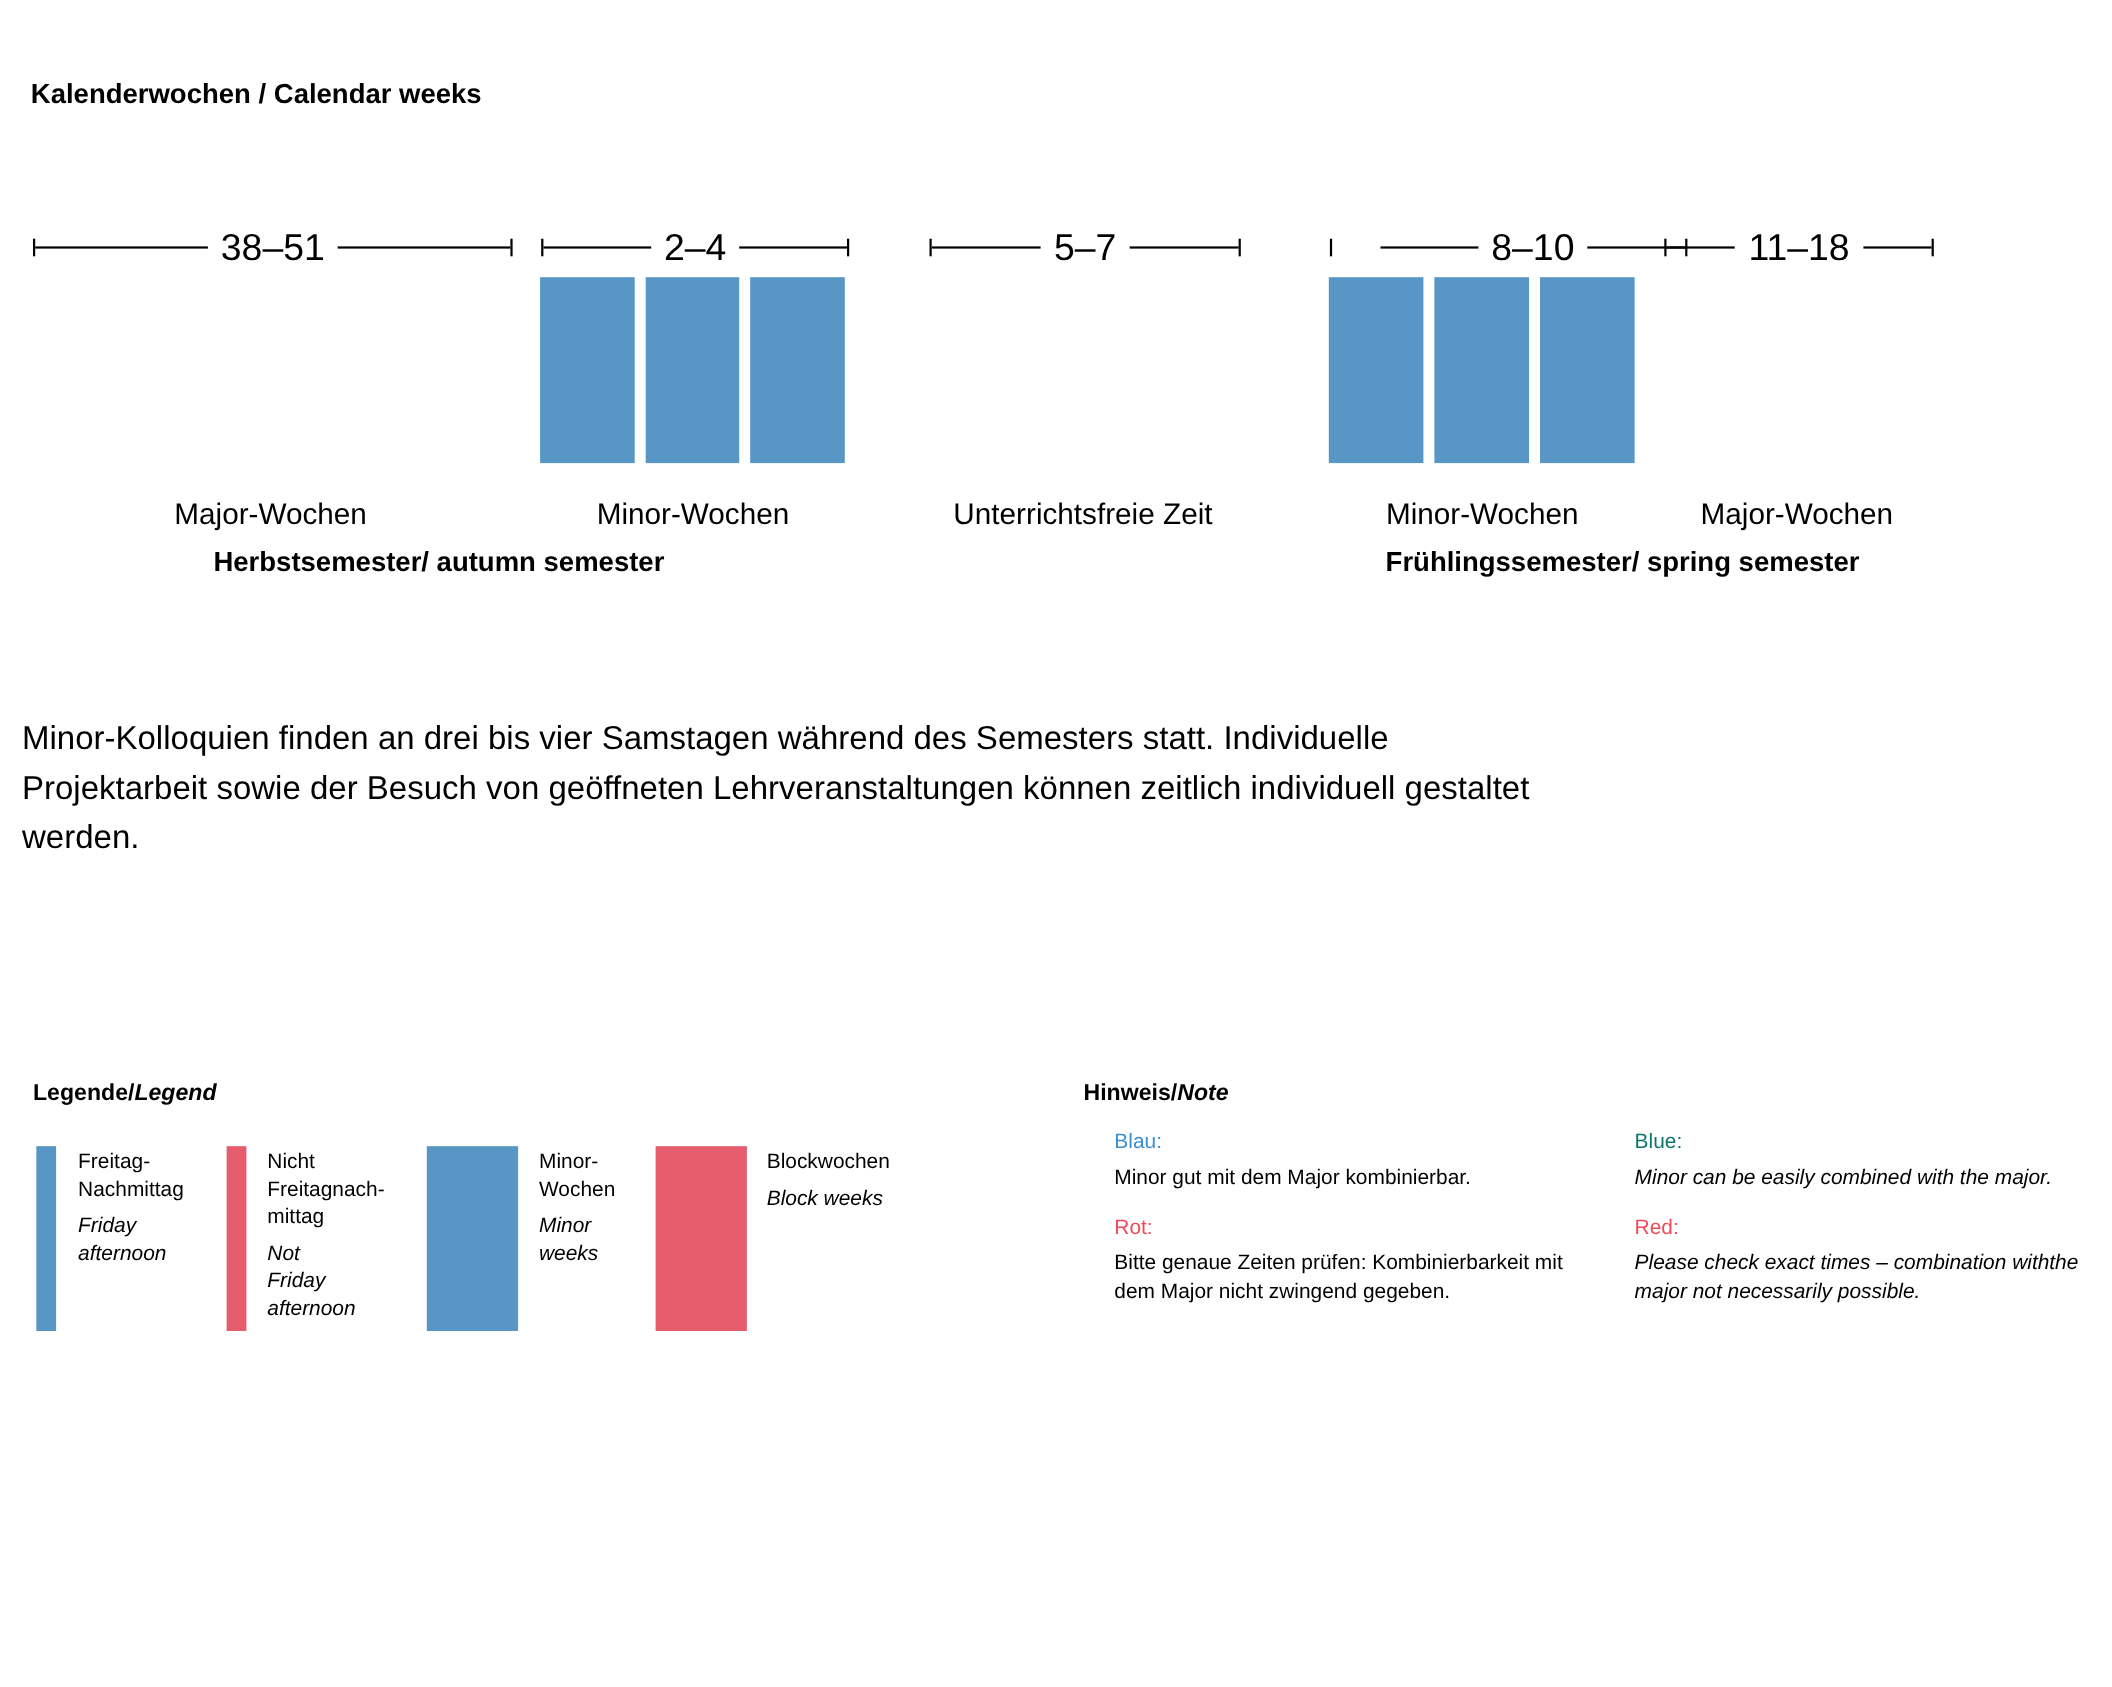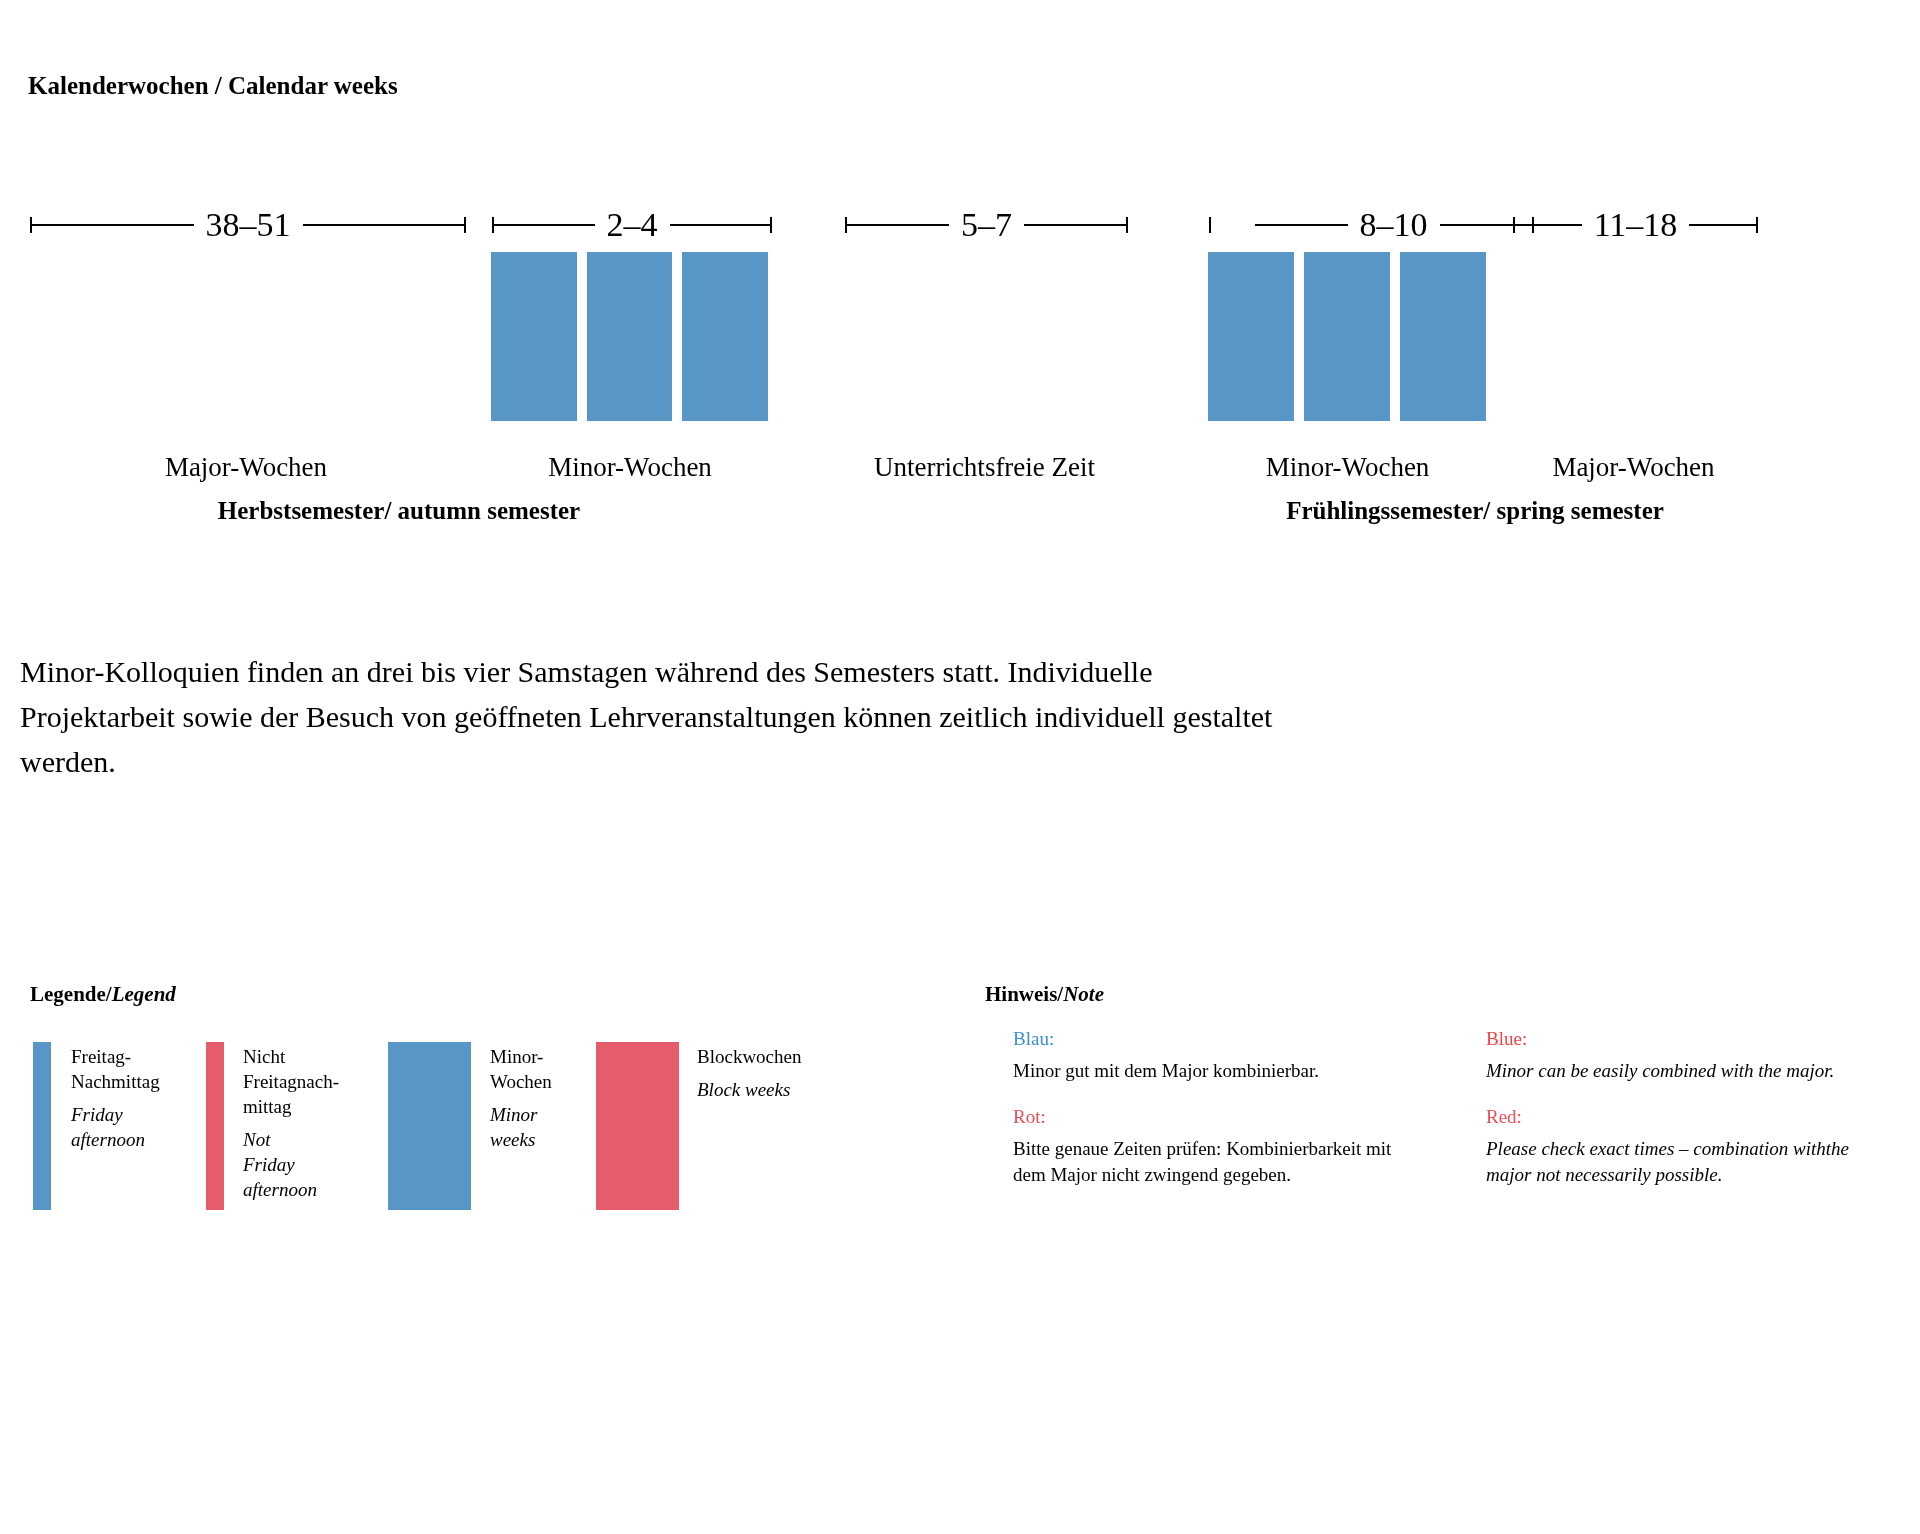--- a/index.html
+++ b/index.html
@@ -2,21 +2,21 @@
 <html><head>
 <meta charset="utf-8">
 <style>
   html, body { margin: 0; padding: 0; background: #ffffff; }
   .page {
     position: relative;
     width: 1920px;
     height: 1534px;
     background: #ffffff;
     overflow: hidden;
-    font-family: Liberation Serif, serif;
+    font-family: Liberation Sans, sans-serif;
     color: #000000;
   }
   .abs { position: absolute; }
 
   
   .page-title {
     left: 28px; top: 72px;
     font-size: 25px; font-weight: bold;
   }
 
@@ -180,21 +180,21 @@
   <div class="abs note-col nowrap" style="left:985px;">
     <div class="note-label" style="color: rgb(61, 143, 208);">Blau:</div>
     <div>Minor gut mit dem Major kombinierbar.</div>
     <div class="note-gap"></div>
     <div class="note-label" style="color: rgb(238, 76, 89);">Rot:</div>
     <div>Bitte genaue Zeiten prüfen: Kombinierbarkeit mit</div>
     <div>dem Major nicht zwingend gegeben.</div>
   </div>
 
   <div class="abs note-col nowrap" style="left:1458px;">
-    <div class="note-label" style="color: #ef4444;">Blue:</div>
+    <div class="note-label" style="color: #0f766e;">Blue:</div>
     <div class="note-en">Minor can be easily combined with the major.</div>
     <div class="note-gap"></div>
     <div class="note-label" style="color: rgb(238, 76, 89);">Red:</div>
     <div class="note-en">Please check exact times – combination withthe</div>
     <div class="note-en">major not necessarily possible.</div>
   </div>
 
 </div>
 
 </body></html>

